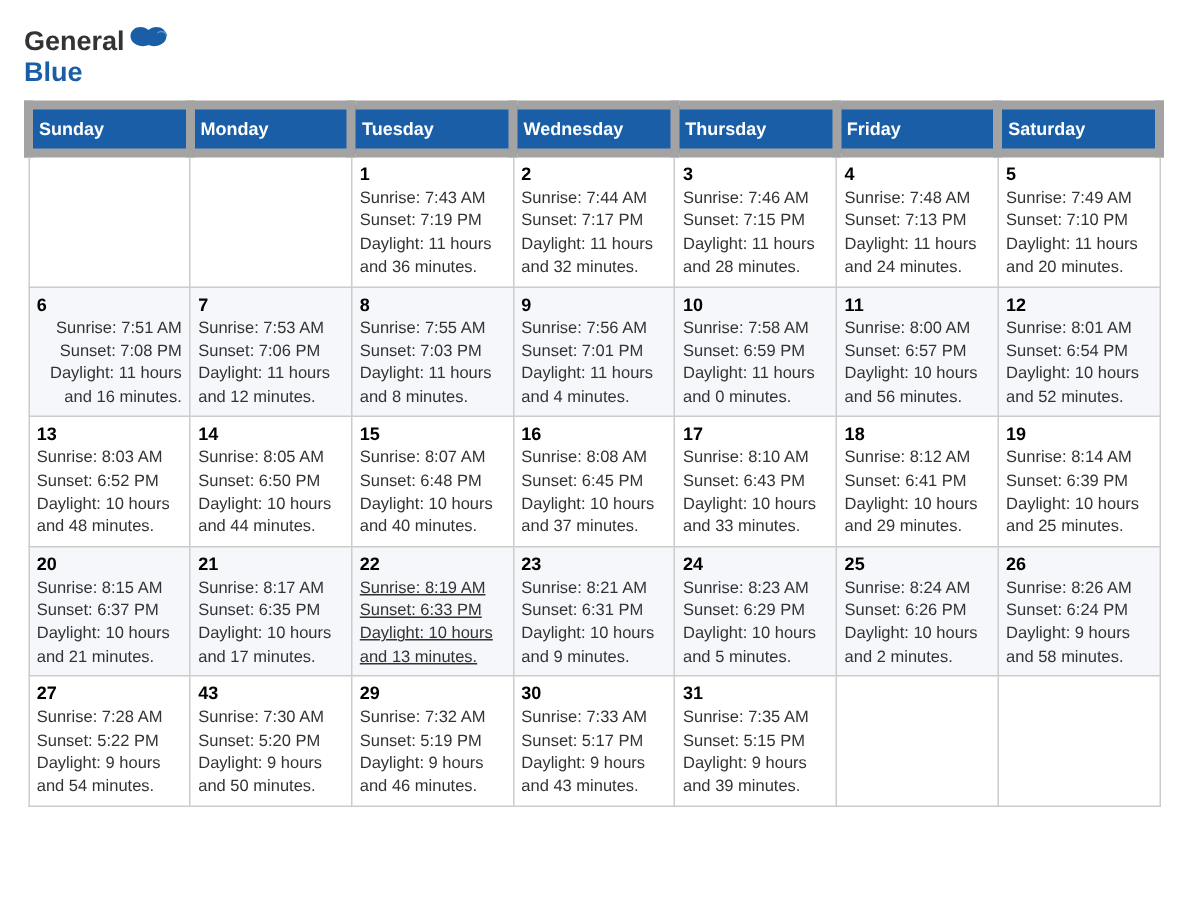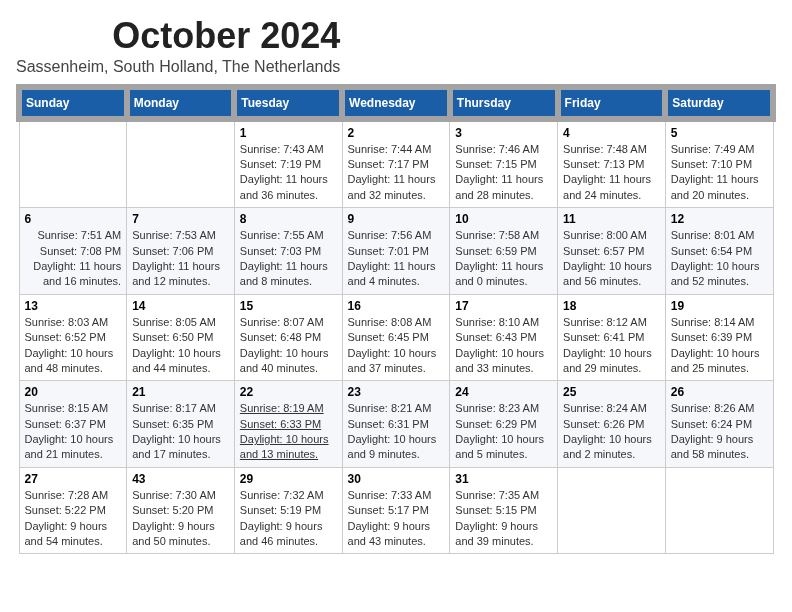--- a/index.html
+++ b/index.html
@@ -95,23 +95,29 @@
     tr:nth-child(odd) td {
       background: #fff;
     }
     
     thead tr th { background: #1a5ea8 !important; }
   </style>
 </head>
 <body>
 
 <div class="header-area">
-  <div class="title-area">
-    <div class="month-title">October 2024</div>
-    <div class="location-title">Sassenheim, South Holland, The Netherlands</div>
+  <div class="logo">
+    <div class="logo-row">
+      <span class="logo-general">General</span>
+      <svg class="logo-bird" viewBox="0 0 28 22" fill="none">
+        <path d="M14 4 C18 0, 26 2, 26 8 C26 14, 18 16, 14 14 C10 16, 2 14, 2 8 C2 2, 10 0, 14 4Z" fill="#1a5ea8"></path>
+        <path d="M20 6 C22 4, 26 5, 26 8" stroke="#5599cc" stroke-width="1" fill="none"></path>
+      </svg>
+    </div>
+    <span class="logo-blue">Blue</span>
   </div>
 </div>
 
 <table class="calendar">
   <thead>
     <tr>
     <th>Sunday</th>
         <th>Monday</th>
         <th>Tuesday</th>
         <th>Wednesday</th>

